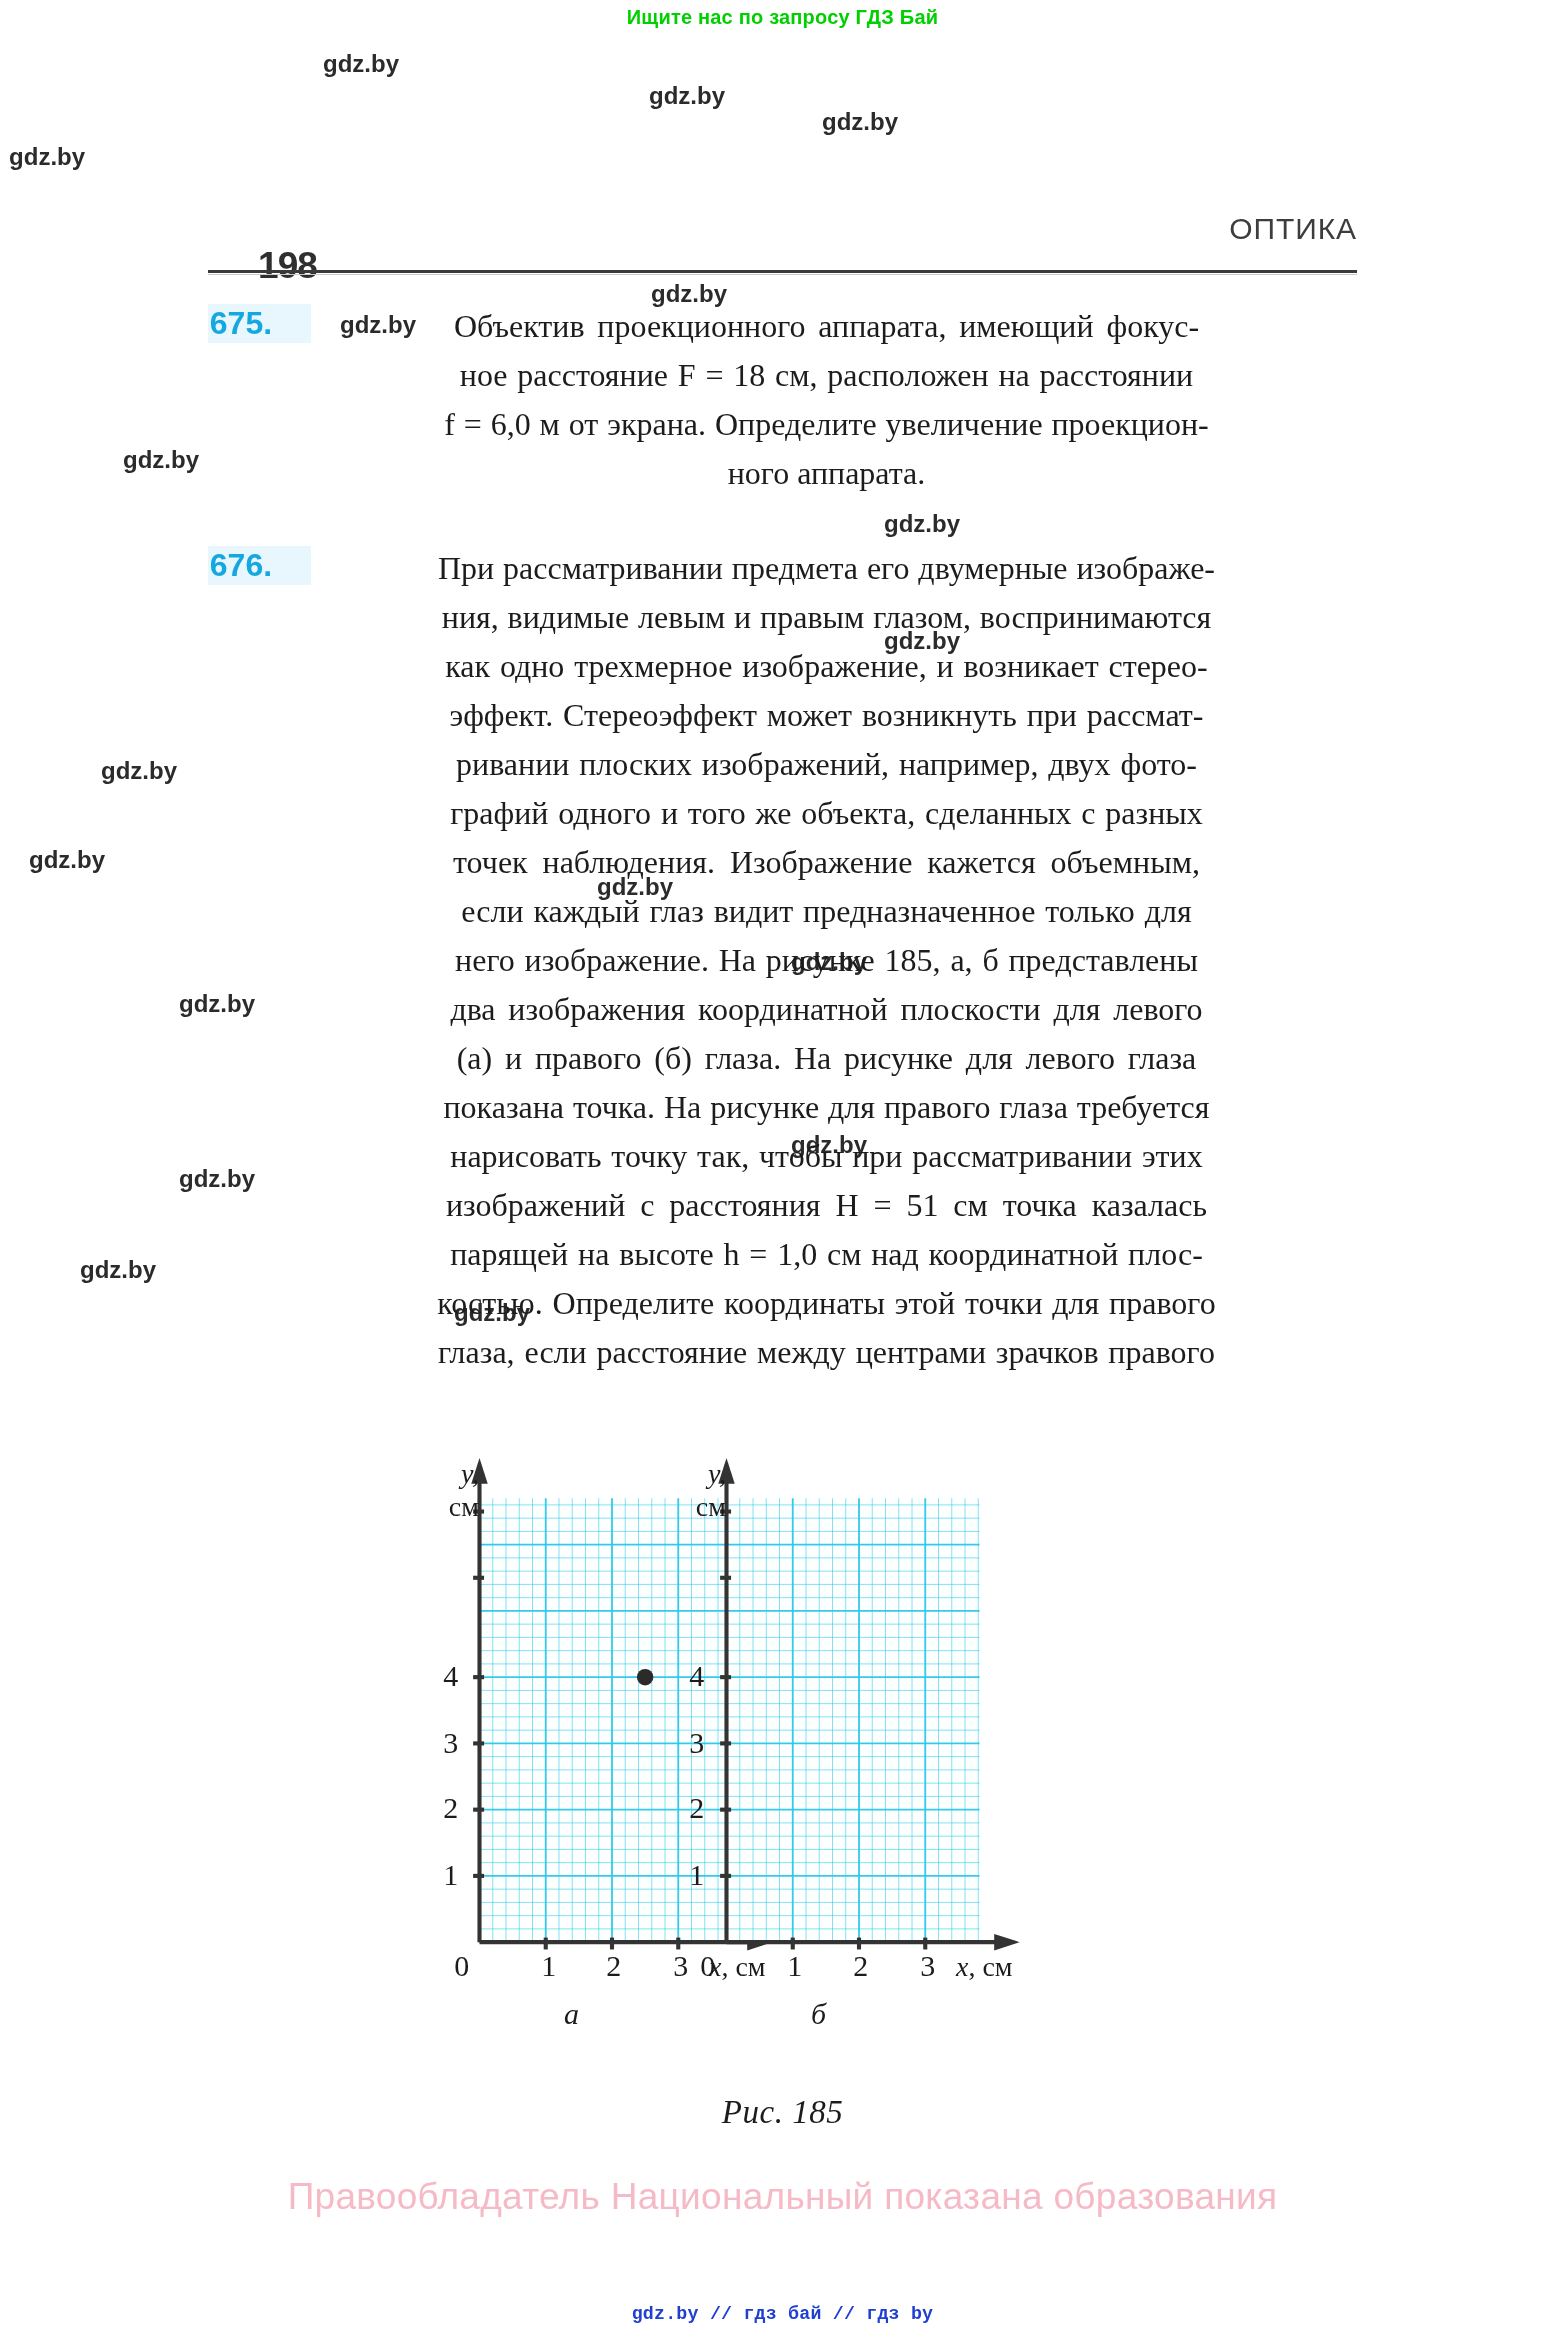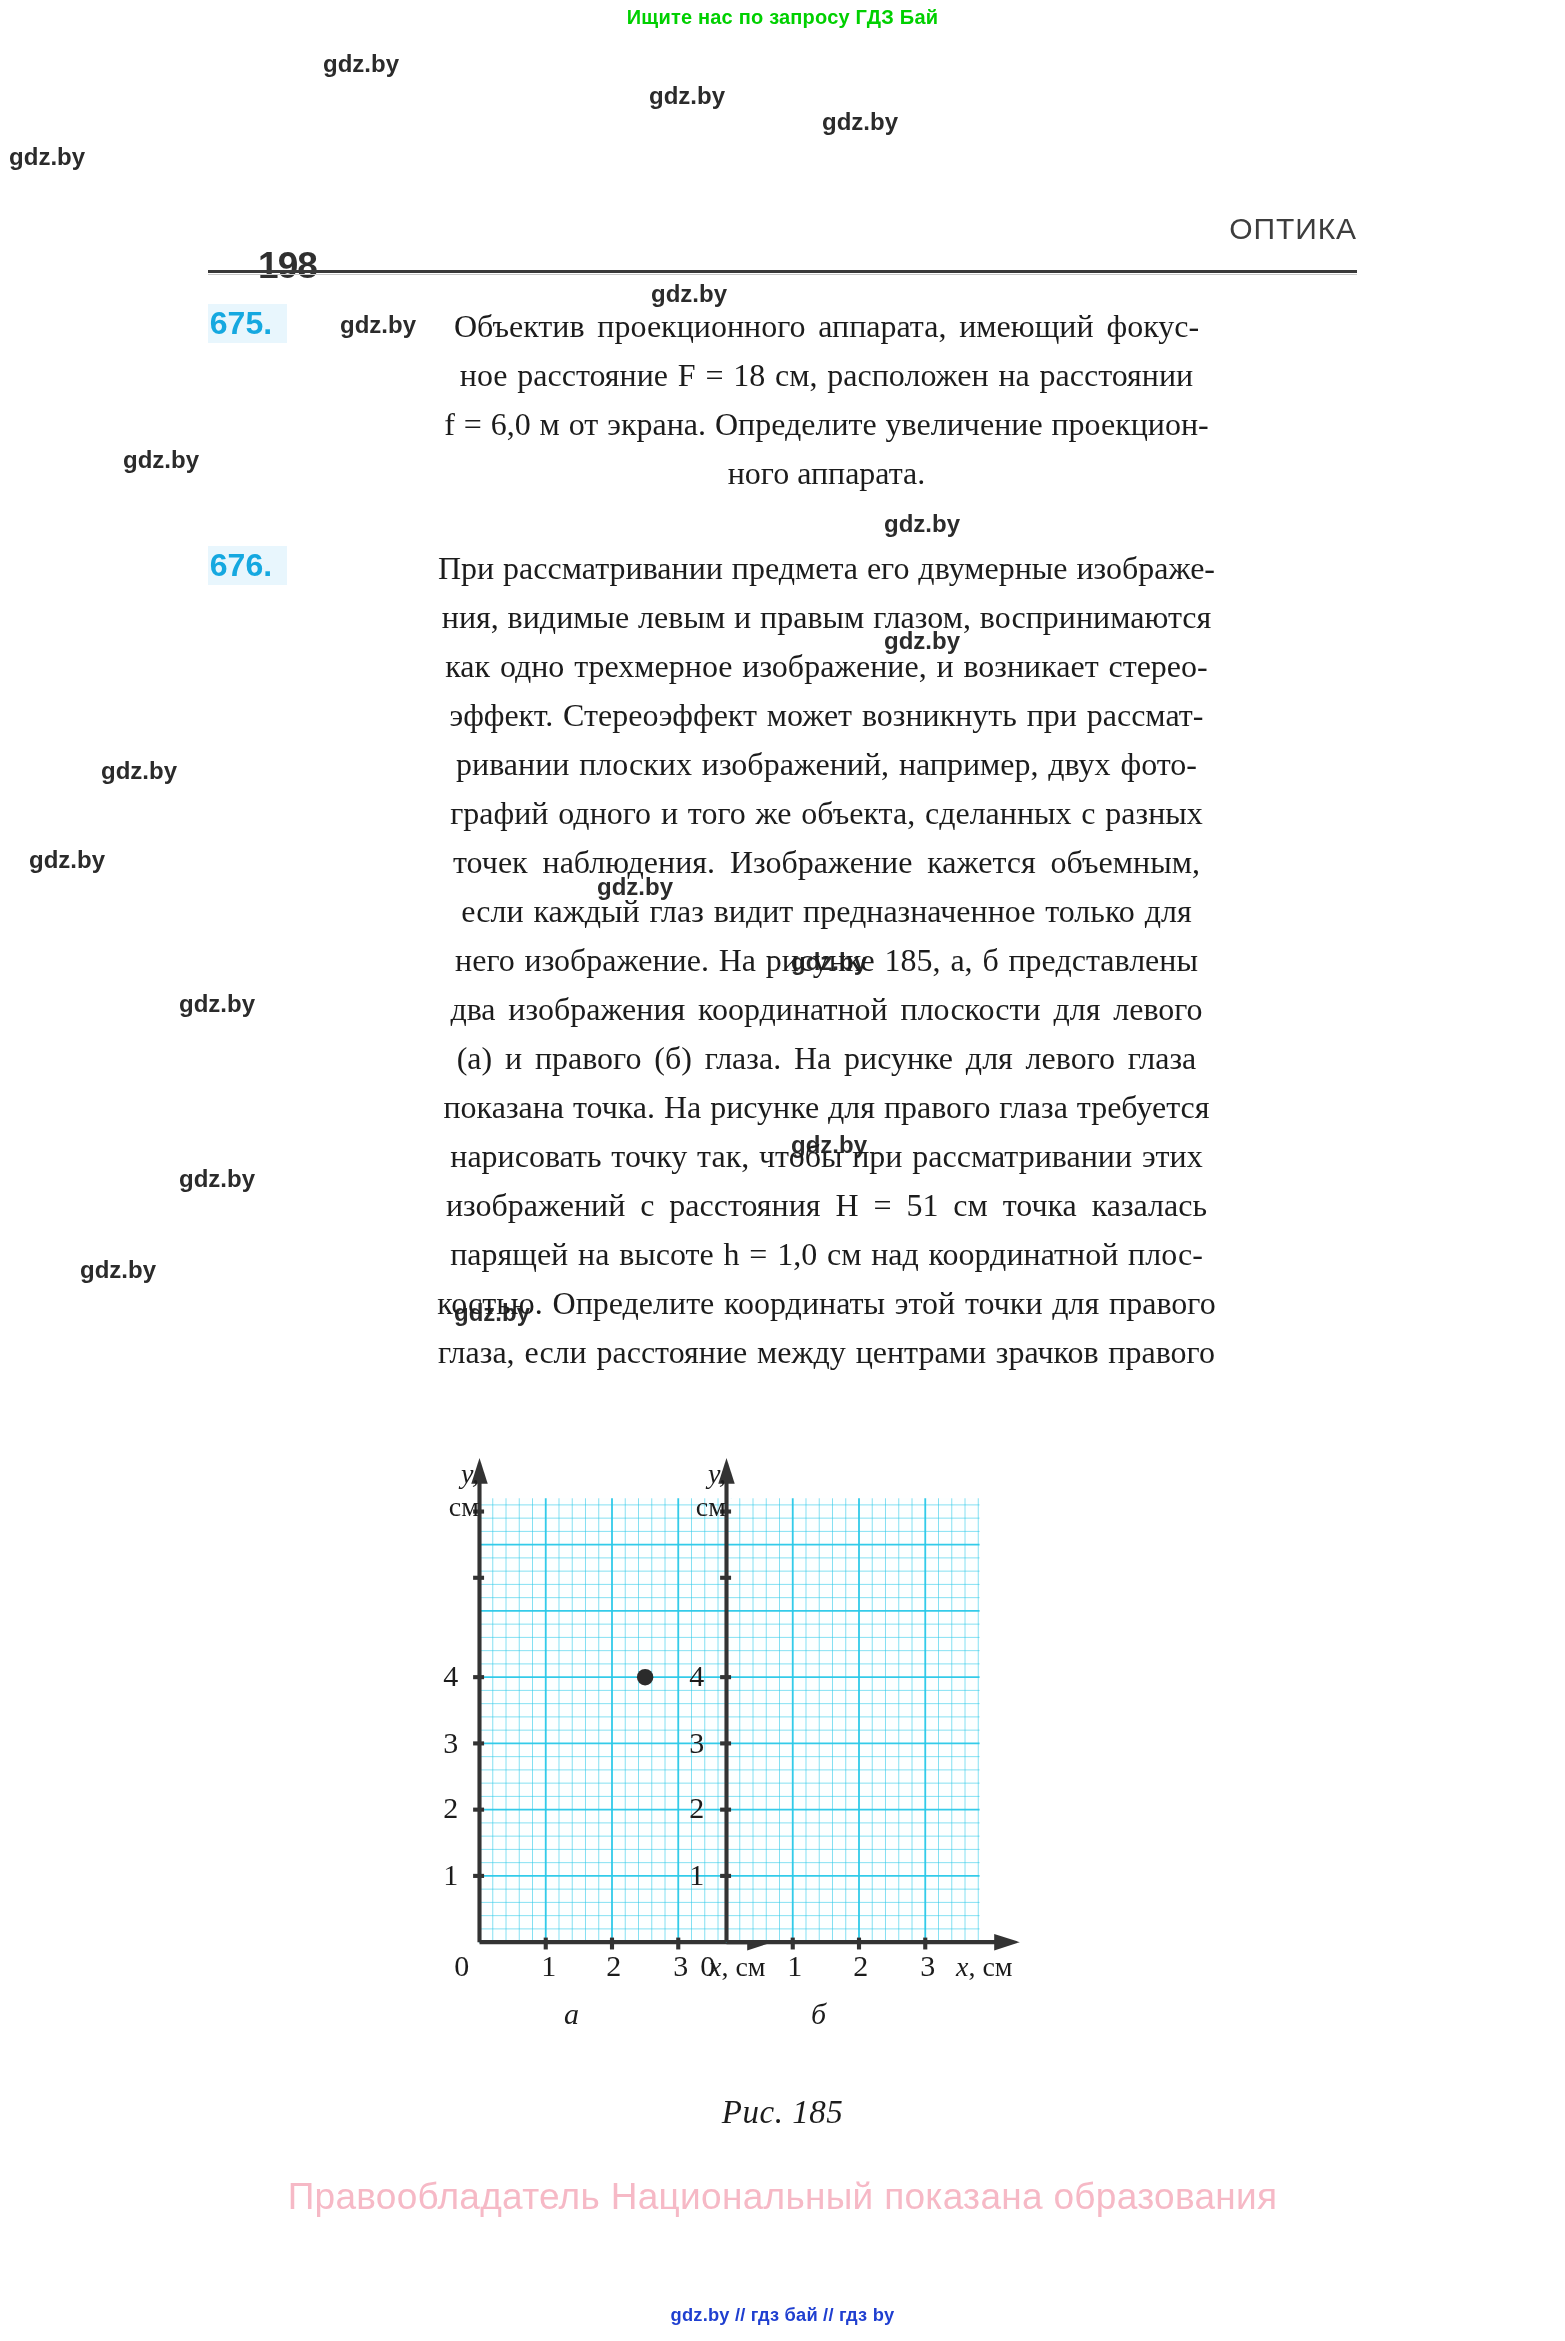--- a/index.html
+++ b/index.html
@@ -79,21 +79,21 @@
 
   
   .problem {
     position: absolute;
     width: 1153px;
   }
   .prob-num {
     position: absolute;
     left: 0;
     top: 1.8px;
-    width: 79px;
+    width: 103px;
     text-align: left;
     font-family: "Liberation Sans", sans-serif;
     font-weight: bold;
     font-size: 32px;
     color: #15a8e0;
     background: #e8f6fd;
     padding: 0.9px 1.8px 1.8px 1.8px;
     box-sizing: border-box;
   }
   .prob-body {
@@ -186,21 +186,21 @@
     font-size: 37px;
     color: #f6b9c6;
     letter-spacing: 0.3px;
   }
   .bottom-links {
     position: absolute;
     top: 2304px;
     left: 0;
     width: 1565px;
     text-align: center;
-    font-family: Liberation Sans, sans-serif;
+    font-family: Liberation Mono, monospace;
     font-weight: bold;
     font-size: 18.3px;
     color: #1f3fd0;
     letter-spacing: 0.2px;
   }
 </style>
 </head>
 <body>
 
 <div class="promo-banner">Ищите нас по запросу ГДЗ Бай</div>

